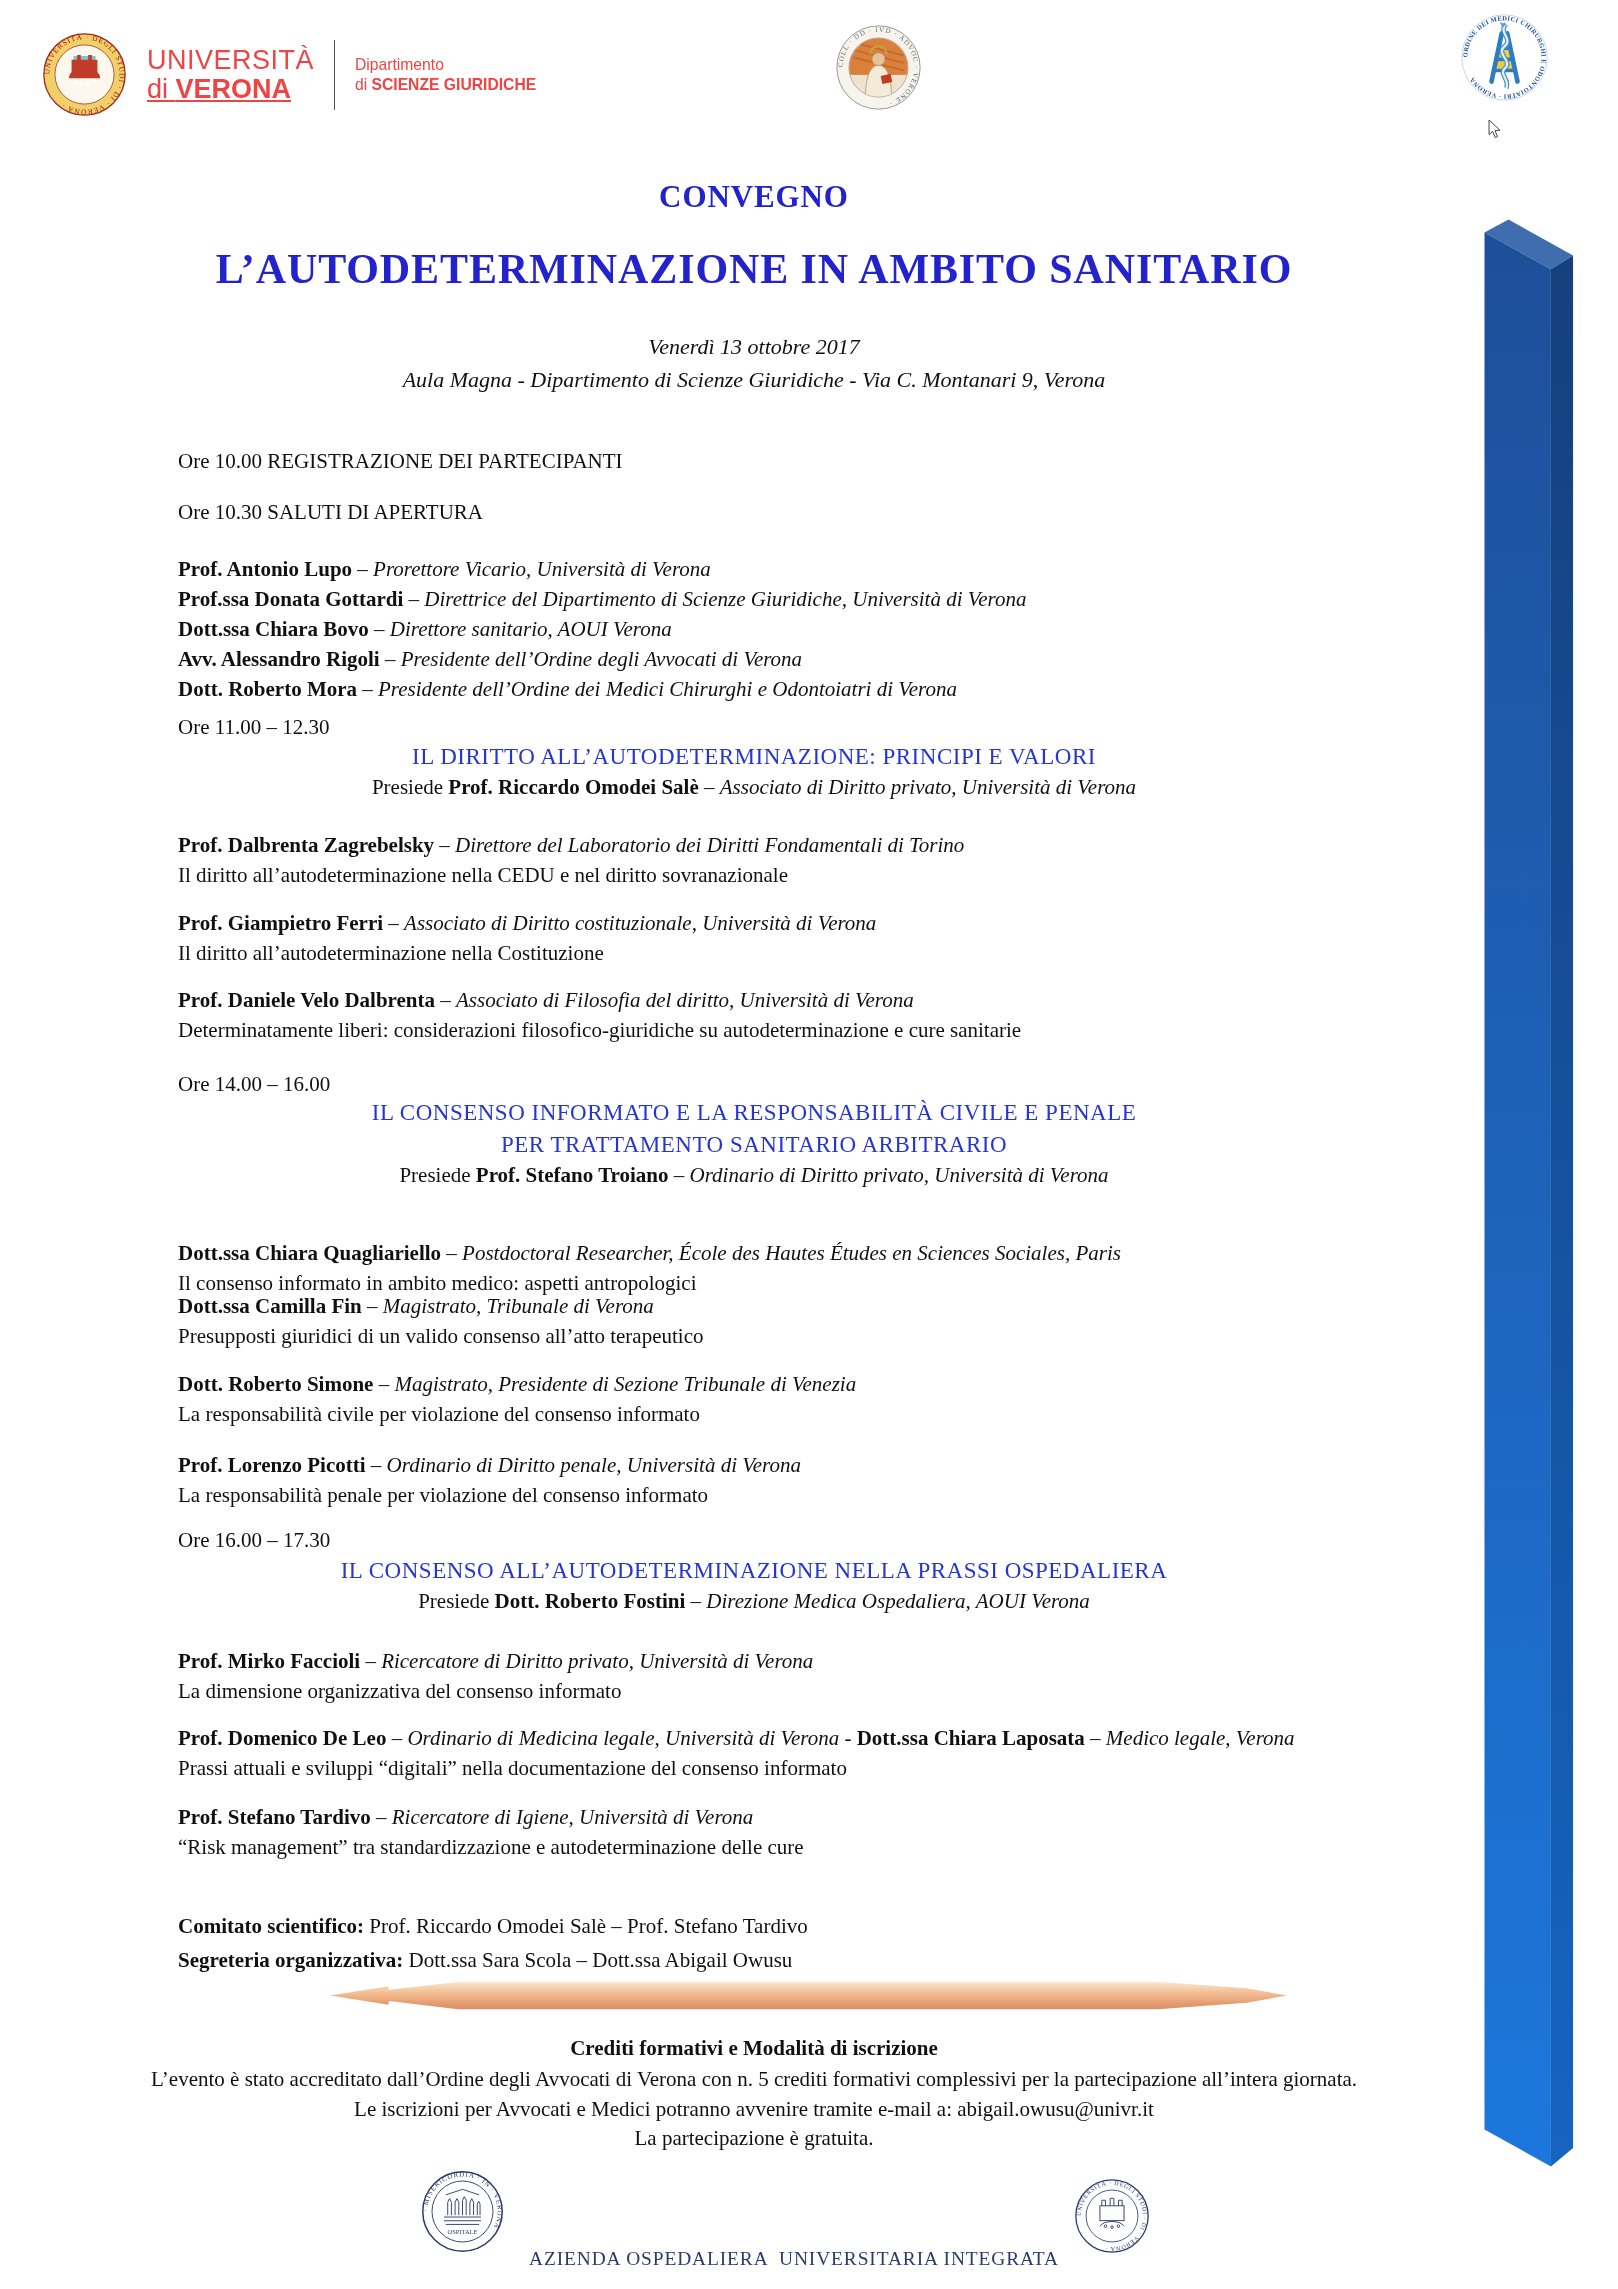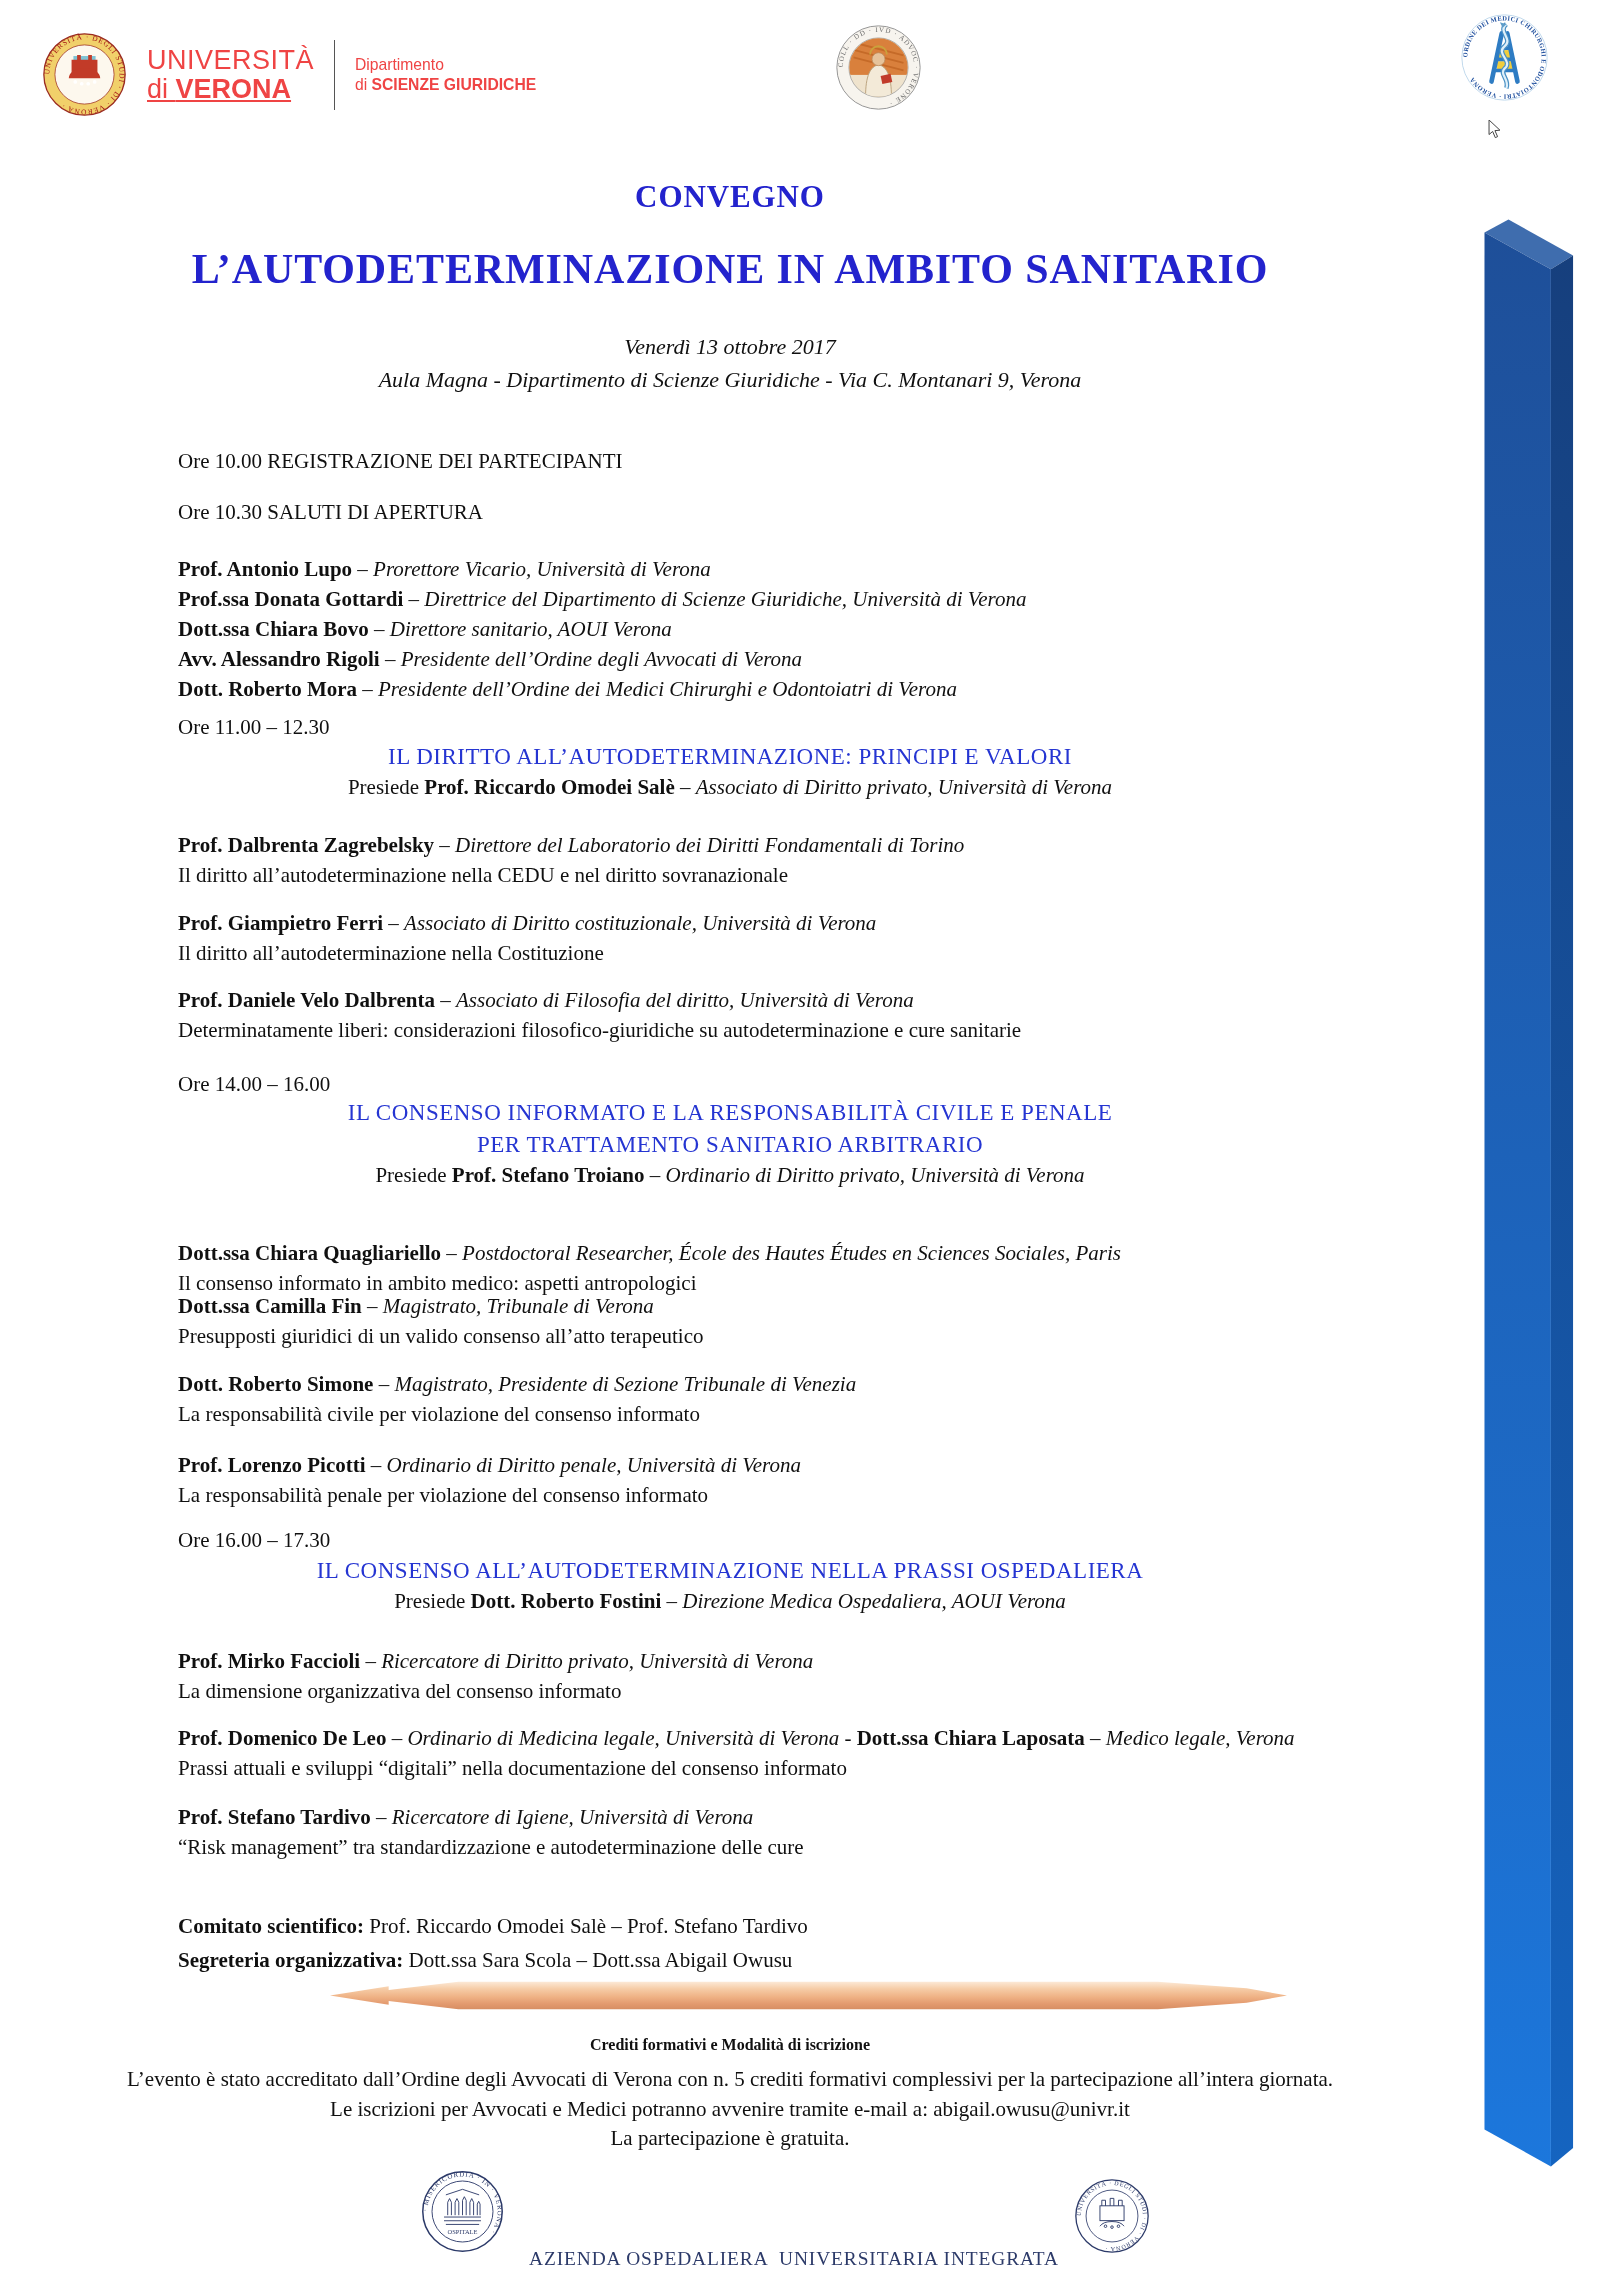--- a/index.html
+++ b/index.html
@@ -1,34 +1,34 @@
 <!DOCTYPE html>
 <html style="--accent-blue: #2323cd; --session-blue: #2535d2; --navy: #2c3a69; --bar-top: #1e4f99; --bar-bottom: #1c77dc; --pencil: #f0b98f;font-size:14.8px"><head>
 <meta charset="utf-8">
 <style>
   html,body{margin:0;padding:0;background:#ffffff;}
   .page{position:relative;width:1619px;height:2290px;background:#fff;overflow:hidden;
         font-family:"Liberation Serif","DejaVu Serif",serif;color:#101010;}
   .abs{position:absolute;}
-  .center{left:0;width:1460px;text-align:center;}
+  .center{left:0;width:1460px;text-align:center;padding-left:24px;}
   .leftcol{left:178px;width:1274px;}
   .kicker{font-size:31px;font-weight:bold;letter-spacing:0.9px;color:var(--accent-blue,#2323cd);}
   .maintitle{font-size:42px;font-weight:bold;letter-spacing:0.9px;color:var(--accent-blue,#2323cd);}
   .meta{font-size:22px;font-style:italic;}
   .ore{font-size:21px;}
   .sesstitle{font-size:23px;letter-spacing:0.5px;color:var(--session-blue,#2535d2);}
   .pres{font-size:21px;}
   .pres b{font-weight:bold;}
   .pres i{font-style:italic;}
   .gline{font-size:21px;line-height:30px;}
   .talk{font-size:21px;line-height:29.5px;}
   .talk b,.gline b{font-weight:bold;}
   .talk i,.gline i{font-style:italic;}
   .comm{font-size:21px;line-height:34px;}
-  .credith{font-size:16px;font-weight:bold;}
+  .credith{font-size:21px;font-weight:bold;}
   .creditl{font-size:21px;}
   .logo-sans{font-family:"Liberation Sans","DejaVu Sans",sans-serif;color:#ef4444;}
   .univr-n1{font-size:27px;font-weight:400;letter-spacing:0.5px;line-height:29px;}
   .univr-n2{font-size:27px;line-height:29px;text-decoration:underline;}
   .univr-n2 .bold{font-weight:700;}
   .dept1{font-size:15.7px;font-weight:400;line-height:20px;}
   .dept2{font-size:15.7px;line-height:20px;}
   .dept2 .bold{font-weight:700;}
   .vdiv{width:0.9px;height:70px;background:#555;}
   .aoui-text{font-size:19.4px;letter-spacing:0.9px;line-height:28px;color:var(--navy,#2c3a69);white-space:pre;}

